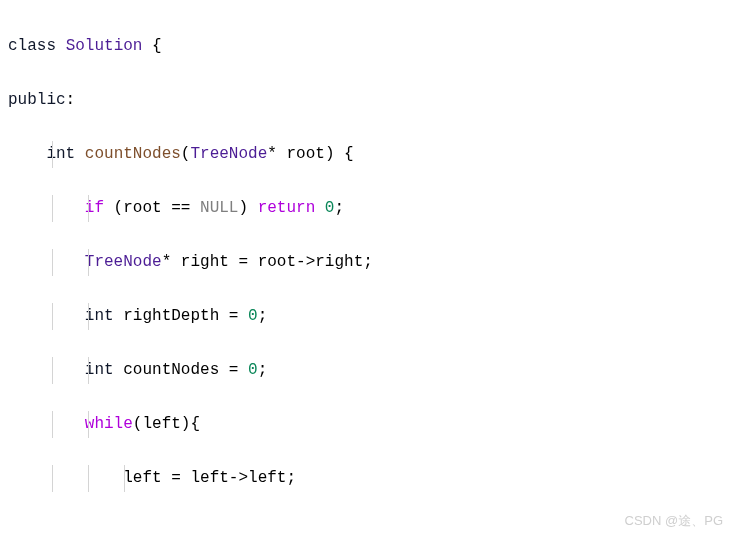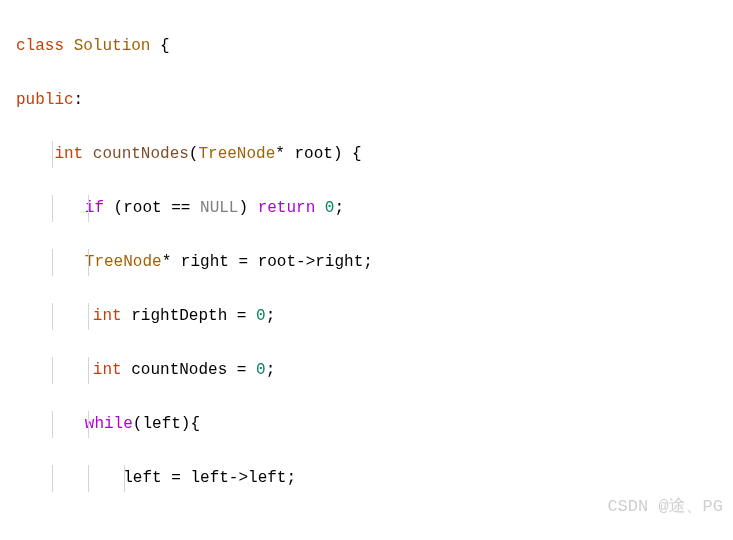--- a/index.html
+++ b/index.html
@@ -13,34 +13,34 @@
     position: relative;
     padding: 6px 0 0 8px;
     overflow: hidden;
   }
   .code-container { white-space: pre; color: #000; }
   .line { display: block; position: relative; }
   .guide { position: absolute; top: 0; bottom: 0; width: 1px; background: #d4d4d4; }
   .g1 { left: 44px; }
   .g2 { left: 80px; }
   .g3 { left: 116px; }
-  .kw   { color: #c2410c; margin-left: 8px; }
-  .cls  { color: #a16207; margin-top: 40px; }
+  .kw   { color: #0f172a; }
+  .cls  { color: #4c1d95; margin-top: 40px; }
   .fn   { color: #7e4f2c; }
   .def  { color: #7f7f7f; }
   .null { color: #af00db; text-align: right; }
   .num  { color: #098658; }
   .memb { color: #000; }
   .watermark {
     position: absolute;
     right: 10px;
-    bottom: 20px;
+    bottom: 6px;
     color: #cfcfcf;
-    font-family: Liberation Mono, monospace;
-    font-size: 17px;
+    font-family: Liberation Sans, sans-serif;
+    font-size: 13px;
     white-space: nowrap;
   }
 </style>
 </head>
 <body>
 
 <div class="code-container">
 <span class="line"><span class="kw">class</span> <span class="cls">Solution</span><span> {</span></span>
 <span class="line"><span class="kw">public</span><span>:</span></span>
 <span class="line"><span class="guide g1"></span><span>    </span><span class="kw">int</span> <span class="fn">countNodes</span><span>(</span><span class="cls">TreeNode</span><span>* root) {</span></span>

